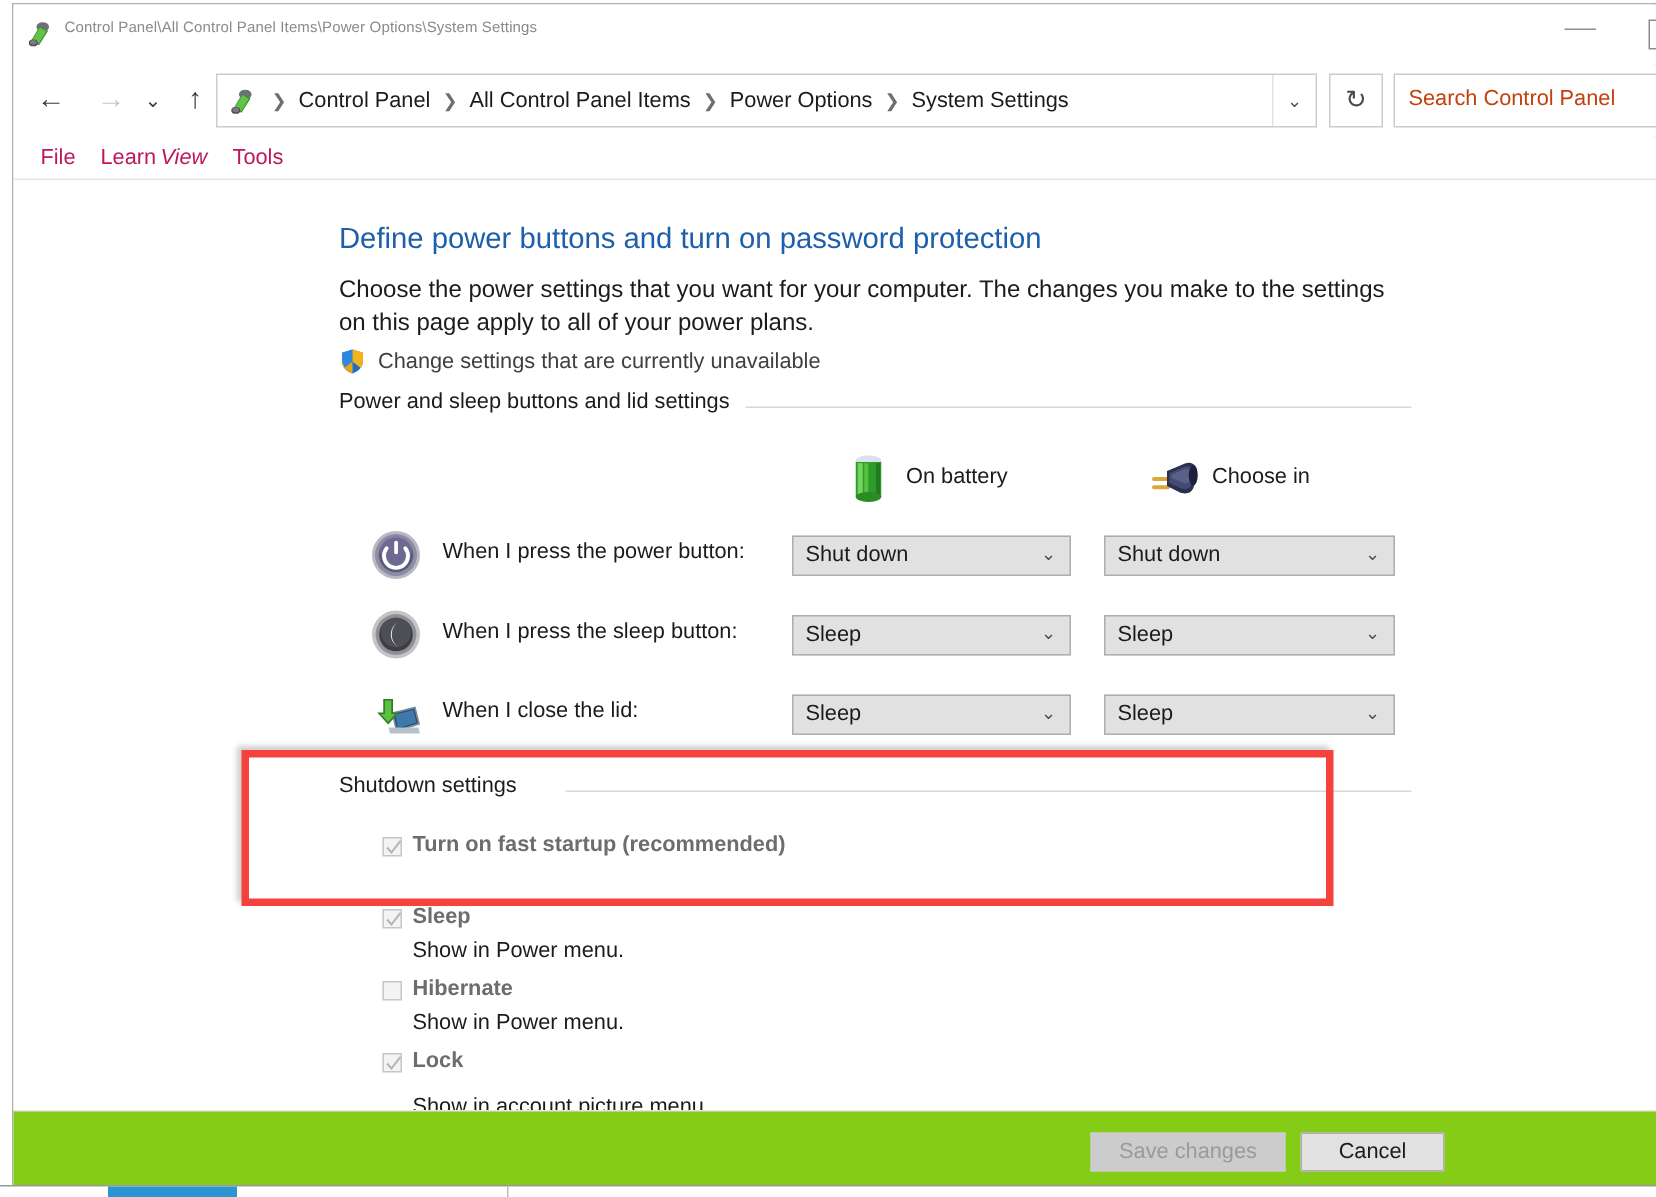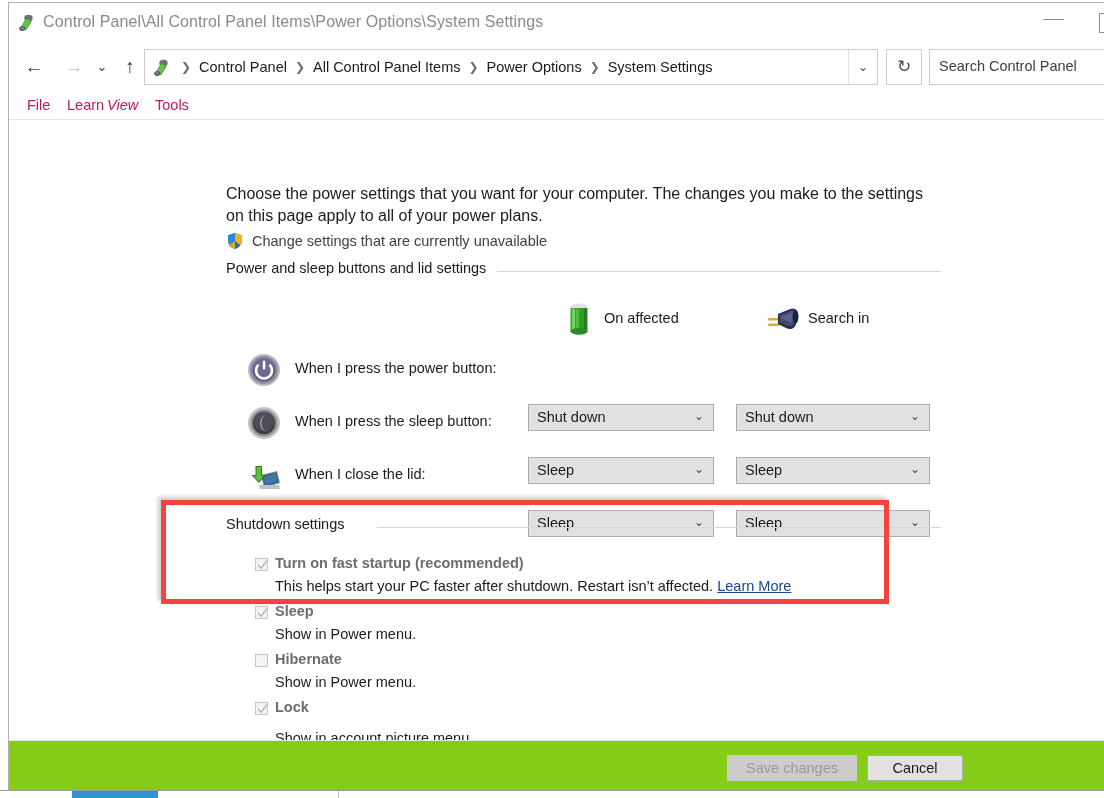--- a/index.html
+++ b/index.html
@@ -41,21 +41,21 @@
     position: absolute;
     left: 8px;
     top: 9px;
     width: 20px;
     height: 20px;
   }
   #title-text {
     position: absolute;
     left: 34px;
     top: 10px;
-    font-size: 16px;
+    font-size: 10px;
     color: #8a8a8a;
     white-space: nowrap;
     letter-spacing: .1px;
   }
   .wincontrol {
     position: absolute;
     top: 0;
     width: 46px;
     height: 32px;
   }
@@ -158,21 +158,21 @@
     left: 920px; top: 6px;
     width: 210px; height: 36px;
     border: 1px solid #cccccc;
     box-sizing: border-box;
     background: #ffffff;
   }
   #search-input {
     position: absolute;
     left: 9px; top: 8px;
     font-size: 14.5px;
-    color: #404040;
+    color: #c2410c;
     white-space: nowrap;
   }
 
   
   #menubar {
     position: absolute;
     left: 0; top: 88px;
     width: 1096px;
     height: 28px;
     background: #ffffff;
@@ -289,21 +289,20 @@
     white-space: nowrap;
   }
 
   .combo {
     position: absolute;
     width: 186px;
     height: 27px;
     background: #e1e1e1;
     border: 1px solid #adadad;
     box-sizing: border-box;
-    margin-top: 47px;
   }
   .combo.wide { width: 194px; }
   .combo-text {
     position: absolute;
     left: 8px; top: 4px;
     font-size: 14.5px;
     color: #1b1b1b;
     white-space: nowrap;
   }
   .combo-arrow {
@@ -495,20 +494,21 @@
 
   <div id="menubar">
     <div class="menuitem" id="menu-file">File</div>
     <div class="menuitem" id="menu-edit">Learn</div>
     <div class="menuitem" id="menu-view">View</div>
     <div class="menuitem" id="menu-tools">Tools</div>
   </div>
 
   <div id="content">
 
+    <div id="page-title">Define power buttons and turn on password protection</div>
     <div id="page-desc">Choose the power settings that you want for your computer. The changes you make to the settings on this page apply to all of your power plans.</div>
 
     <div id="uac-row">
       <span style="position:absolute;left:0;top:0;">
         <svg width="18" height="18" viewBox="0 0 18 18">
           <path d="M9 1 L16 3.2 V8.4 C16 12.6 12.9 15.8 9 17 C5.1 15.8 2 12.6 2 8.4 V3.2 Z" fill="#1f6fc4"></path>
           <path d="M9 1 L2 3.2 V8.4 C2 12.6 5.1 15.8 9 17 Z" fill="#2b87e0"></path>
           <path d="M9 1 L16 3.2 V8.4 C16 10.2 15.4 11.9 14.5 13.3 L9 9 Z" fill="#f2b41c"></path>
           <path d="M2 8.4 C2 10.2 2.6 11.9 3.5 13.3 L9 9 L9 17 C7.1 16.4 5.4 15.1 4.1 13.6 Z" fill="#e8a514"></path>
         </svg>
@@ -524,35 +524,35 @@
         <svg width="34" height="40" viewBox="0 0 34 40">
           <ellipse cx="17" cy="8" rx="8.5" ry="3.4" fill="#aebcc6"></ellipse>
           <ellipse cx="17" cy="7" rx="8.5" ry="3.4" fill="#d7e2ea"></ellipse>
           <path d="M8.5 8 V31 C8.5 33 12.3 34.6 17 34.6 C21.7 34.6 25.5 33 25.5 31 V8 Z" fill="#2f9b2a"></path>
           <path d="M9.8 8.6 V31 C9.8 32.2 11.3 33.1 13.2 33.5 V8.8 Z" fill="#72d35c"></path>
           <path d="M14.2 8.8 V33.7 C15 33.8 15.9 33.9 16.8 33.9 V8.9 Z" fill="#56c243"></path>
           <path d="M22 8.6 V32.6 C23.6 32.1 24.7 31.4 24.7 30.8 V8.6 Z" fill="#1f7b1d"></path>
           <ellipse cx="17" cy="31.2" rx="8.5" ry="3.2" fill="#2a8a26"></ellipse>
         </svg>
       </span>
-      <span class="colhead-label">On affected</span>
+      <span class="colhead-label">On battery</span>
     </div>
 
     <div class="colhead" id="col-plugged">
       <span style="position:absolute;left:0;top:0;">
         <svg width="36" height="40" viewBox="0 0 36 40">
           <rect x="2" y="18" width="12" height="2.6" rx="1.3" fill="#d9a93d"></rect>
           <rect x="2" y="23.5" width="12" height="2.6" rx="1.3" fill="#d9a93d"></rect>
           <path d="M12 14 L24 9 C29 7 33 11 32 16 L30 24 C29 29 24 30 20 28 L12 24 Z" fill="#2b2f52"></path>
           <path d="M13.5 15.5 L23.5 11.2 C27.5 9.6 30.8 12.6 30 16.6 L28.5 22.5 C27.7 26 24 27 21 25.4 L13.5 22 Z" fill="#454a72"></path>
           <path d="M15 16.5 L23.5 12.9 C26.3 11.8 28.6 13.6 28.2 16.3 L27.4 20 C26.9 22.1 25 22.6 23 21.8 L15 18.6 Z" fill="#5a6089"></path>
           <ellipse cx="29.5" cy="17" rx="3" ry="6.5" fill="#1d2140"></ellipse>
         </svg>
       </span>
-      <span class="colhead-label">Search in</span>
+      <span class="colhead-label">Choose in</span>
     </div>
 
     <div class="setting-row" id="row-power">
       <span class="row-icon">
         <svg width="34" height="34" viewBox="0 0 34 34">
           <circle cx="17" cy="17" r="16" fill="#b9b9c4"></circle>
           <circle cx="17" cy="17" r="14" fill="#8d8da4"></circle>
           <circle cx="17" cy="17" r="11.5" fill="#5d5a7e"></circle>
           <circle cx="17" cy="14.5" r="10.5" fill="#7b77a0" opacity=".55"></circle>
           <rect x="15.8" y="7.5" width="2.5" height="9" rx="1.2" fill="#ffffff"></rect>
@@ -617,23 +617,20 @@
     <div class="group-rule" id="grp2-rule"></div>
 
     <div class="cb-item" id="cb-fast">
       <span class="cb-box">
         <svg class="cb-check" viewBox="0 0 11 12">
           <path d="M1 6 L4 9.3 L10 1.6" stroke="#b6b6b6" stroke-width="1.4" fill="none"></path>
         </svg>
       </span>
       <span class="cb-label">Turn on fast startup (recommended)</span>
     </div>
-    <div class="cb-sub" id="cb-fast-sub">
-      <span>This helps start your PC faster after shutdown. Restart isn’t affected. </span><span class="inline-link">Learn More</span>
-    </div>
 
     <div class="cb-item" id="cb-sleep">
       <span class="cb-box">
         <svg class="cb-check" viewBox="0 0 11 12">
           <path d="M1 6 L4 9.3 L10 1.6" stroke="#b6b6b6" stroke-width="1.4" fill="none"></path>
         </svg>
       </span>
       <span class="cb-label">Sleep</span>
     </div>
     <div class="cb-sub" id="cb-sleep-sub">Show in Power menu.</div>

